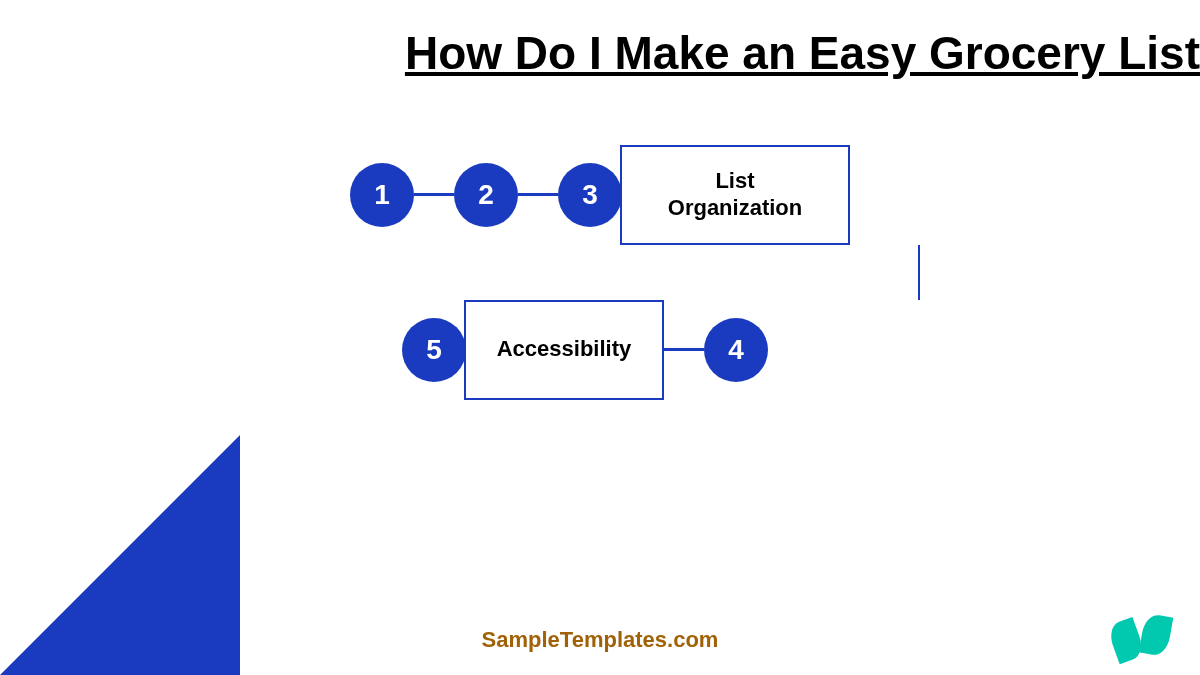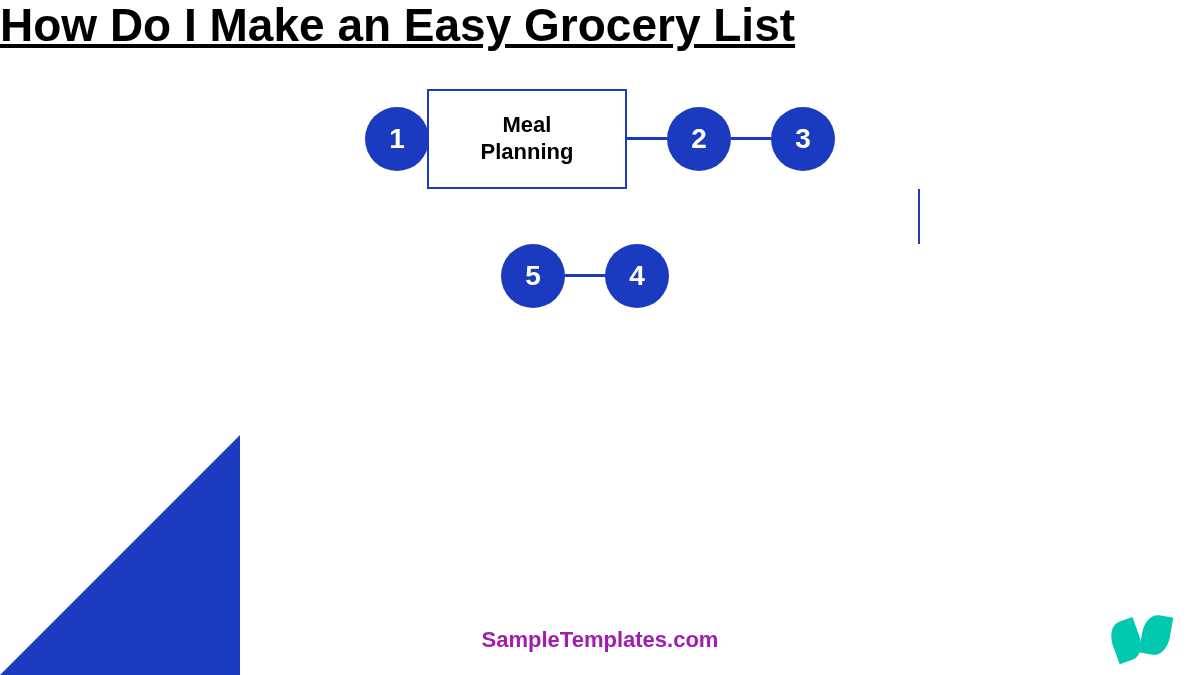--- a/index.html
+++ b/index.html
@@ -46,21 +46,23 @@
       transform: rotate(10deg);
       background: #00c9b0;
     }
 
     
     .main {
       width: 100%;
       height: 100%;
       display: flex;
       flex-direction: column;
-      align-items: flex-start;
+      align-items: flex-end;
+      padding-top: 28px;
+      gap: 28px;
     }
 
     
     .title {
       font-size: 46px;
       font-weight: 900;
       text-align: center;
       line-height: 1.1;
       text-decoration: underline;
       color: #000;
@@ -152,21 +154,21 @@
     }
 
     
     .watermark {
       position: absolute;
       bottom: 22px;
       left: 50%;
       transform: translateX(-50%);
       font-size: 22px;
       font-weight: 800;
-      color: #a21caf;
+      color: #a16207;
       white-space: nowrap;
     }
 
   </style>
 </head>
 <body>
 
 <div class="blue-triangle"></div>
 
 <div class="teal-leaves">
@@ -177,47 +179,50 @@
 <div class="main">
 
   <div class="title">How Do I Make an Easy Grocery List</div>
 
   <div class="diagram">
 
     <div class="row">
 
       <div class="step-group">
         <div class="circle">1</div>
-        <div class="box box-sm">
-          <span>Meal<br>Planning</span>
+      </div>
+
+      <div class="h-connector"></div>
+
+      <div class="step-group">
+        <div class="circle">2</div>
+      </div>
+
+      <div class="h-connector"></div>
+
+      <div class="step-group">
+        <div class="circle">3</div>
+        <div class="box box-lg">
+          <span>List<br>Organization</span>
         </div>
-      </div>
-
-      <div class="h-connector"></div>
-
-      <div class="step-group">
-        <div class="circle">2</div>
-      </div>
-
-      <div class="h-connector"></div>
-
-      <div class="step-group">
-        <div class="circle">3</div>
       </div>
 
     </div>
 
     <div style="display:flex; justify-content:flex-end; width: 870px; padding-right: 0px;">
       <div class="v-connector" style="margin-right: 115px;"></div>
     </div>
 
     <div class="row row2" style="justify-content: center; gap:0; position:relative; left: -15px;">
 
       <div class="step-group">
         <div class="circle">5</div>
+        <div class="box box-sm">
+          <span>Accessibility</span>
+        </div>
       </div>
 
       <div class="h-connector"></div>
 
       <div class="step-group">
         <div class="circle">4</div>
       </div>
 
     </div>
 

